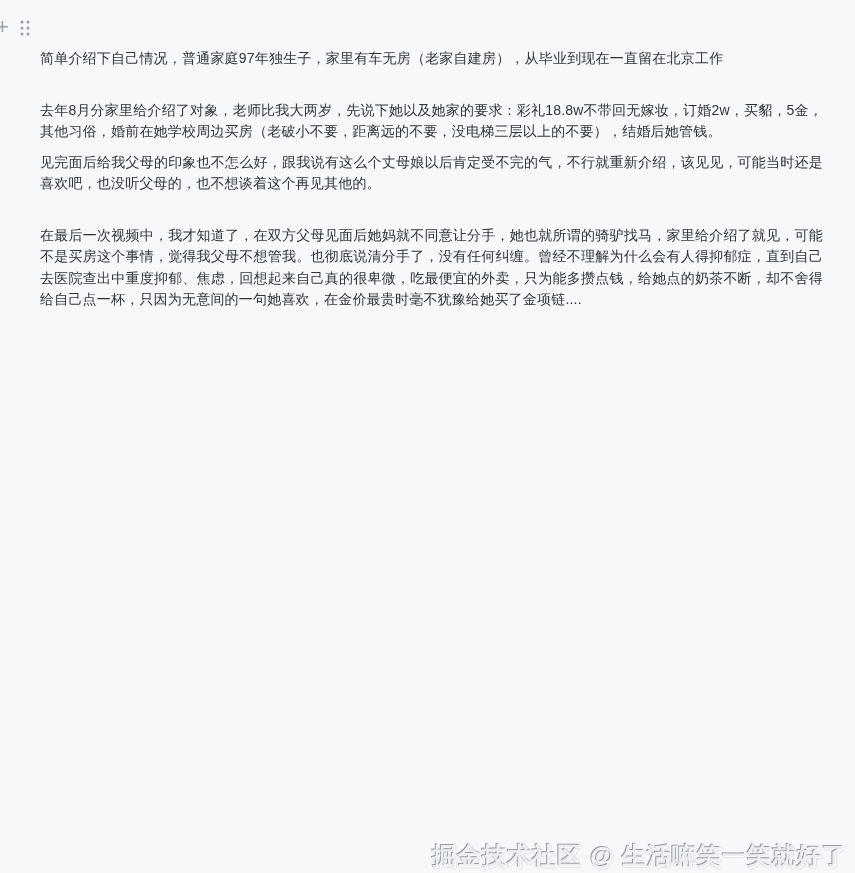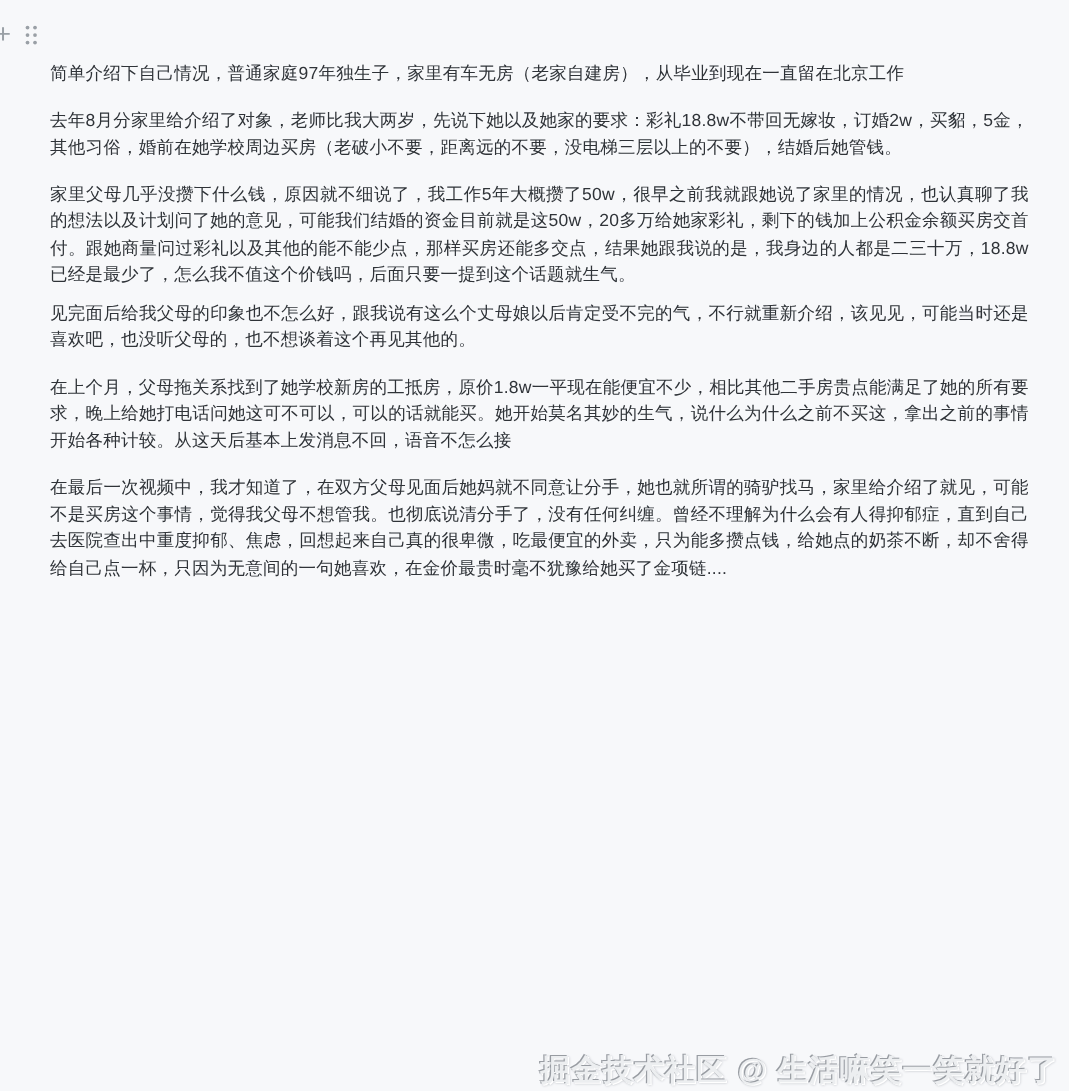--- a/index.html
+++ b/index.html
@@ -31,21 +31,21 @@
 
   .content {
     padding: 48px 32px 0 40px;
     color: #2f3338;
     font-size: 14px;
     line-height: 21.5px;
     letter-spacing: 0.2px;
     text-align: justify;
   }
   .content p { margin: 0 0 9px 0; }
-  .content p.gap { margin-top: 16px; }
+  .content p.gap { margin-top: 30px; }
 
   .watermark {
     position: absolute;
     right: 8px; bottom: 1px;
     font-size: 24px;
     font-weight: bold;
     letter-spacing: 1px;
     white-space: nowrap;
     color: #eceef0;
     text-shadow: -1px -1px 0 #989ca2, 1px 1px 0 #ffffff, 1px 1px 2px #b7bac0;
@@ -67,19 +67,17 @@
         <circle cx="3" cy="15" r="1.5"></circle>
           <circle cx="9" cy="15" r="1.5"></circle>
       </g>
     </svg>
   </span>
 </div>
 
 <div class="content">
   <p>简单介绍下自己情况，普通家庭97年独生子，家里有车无房（老家自建房），从毕业到现在一直留在北京工作</p>
   <p class="gap">去年8月分家里给介绍了对象，老师比我大两岁，先说下她以及她家的要求：彩礼18.8w不带回无嫁妆，订婚2w，买貂，5金，其他习俗，婚前在她学校周边买房（老破小不要，距离远的不要，没电梯三层以上的不要），结婚后她管钱。</p>
-  <p class="gap">家里父母几乎没攒下什么钱，原因就不细说了，我工作5年大概攒了50w，很早之前我就跟她说了家里的情况，也认真聊了我的想法以及计划问了她的意见，可能我们结婚的资金目前就是这50w，20多万给她家彩礼，剩下的钱加上公积金余额买房交首付。跟她商量问过彩礼以及其他的能不能少点，那样买房还能多交点，结果她跟我说的是，我身边的人都是二三十万，18.8w已经是最少了，怎么我不值这个价钱吗，后面只要一提到这个话题就生气。</p>
   <p>见完面后给我父母的印象也不怎么好，跟我说有这么个丈母娘以后肯定受不完的气，不行就重新介绍，该见见，可能当时还是喜欢吧，也没听父母的，也不想谈着这个再见其他的。</p>
-  <p class="gap">在上个月，父母拖关系找到了她学校新房的工抵房，原价1.8w一平现在能便宜不少，相比其他二手房贵点能满足了她的所有要求，晚上给她打电话问她这可不可以，可以的话就能买。她开始莫名其妙的生气，说什么为什么之前不买这，拿出之前的事情开始各种计较。从这天后基本上发消息不回，语音不怎么接</p>
   <p class="gap">在最后一次视频中，我才知道了，在双方父母见面后她妈就不同意让分手，她也就所谓的骑驴找马，家里给介绍了就见，可能不是买房这个事情，觉得我父母不想管我。也彻底说清分手了，没有任何纠缠。曾经不理解为什么会有人得抑郁症，直到自己去医院查出中重度抑郁、焦虑，回想起来自己真的很卑微，吃最便宜的外卖，只为能多攒点钱，给她点的奶茶不断，却不舍得给自己点一杯，只因为无意间的一句她喜欢，在金价最贵时毫不犹豫给她买了金项链....</p>
 </div>
 
 <div class="watermark">掘金技术社区 @ 生活嘛笑一笑就好了</div>
 
 </body></html>

